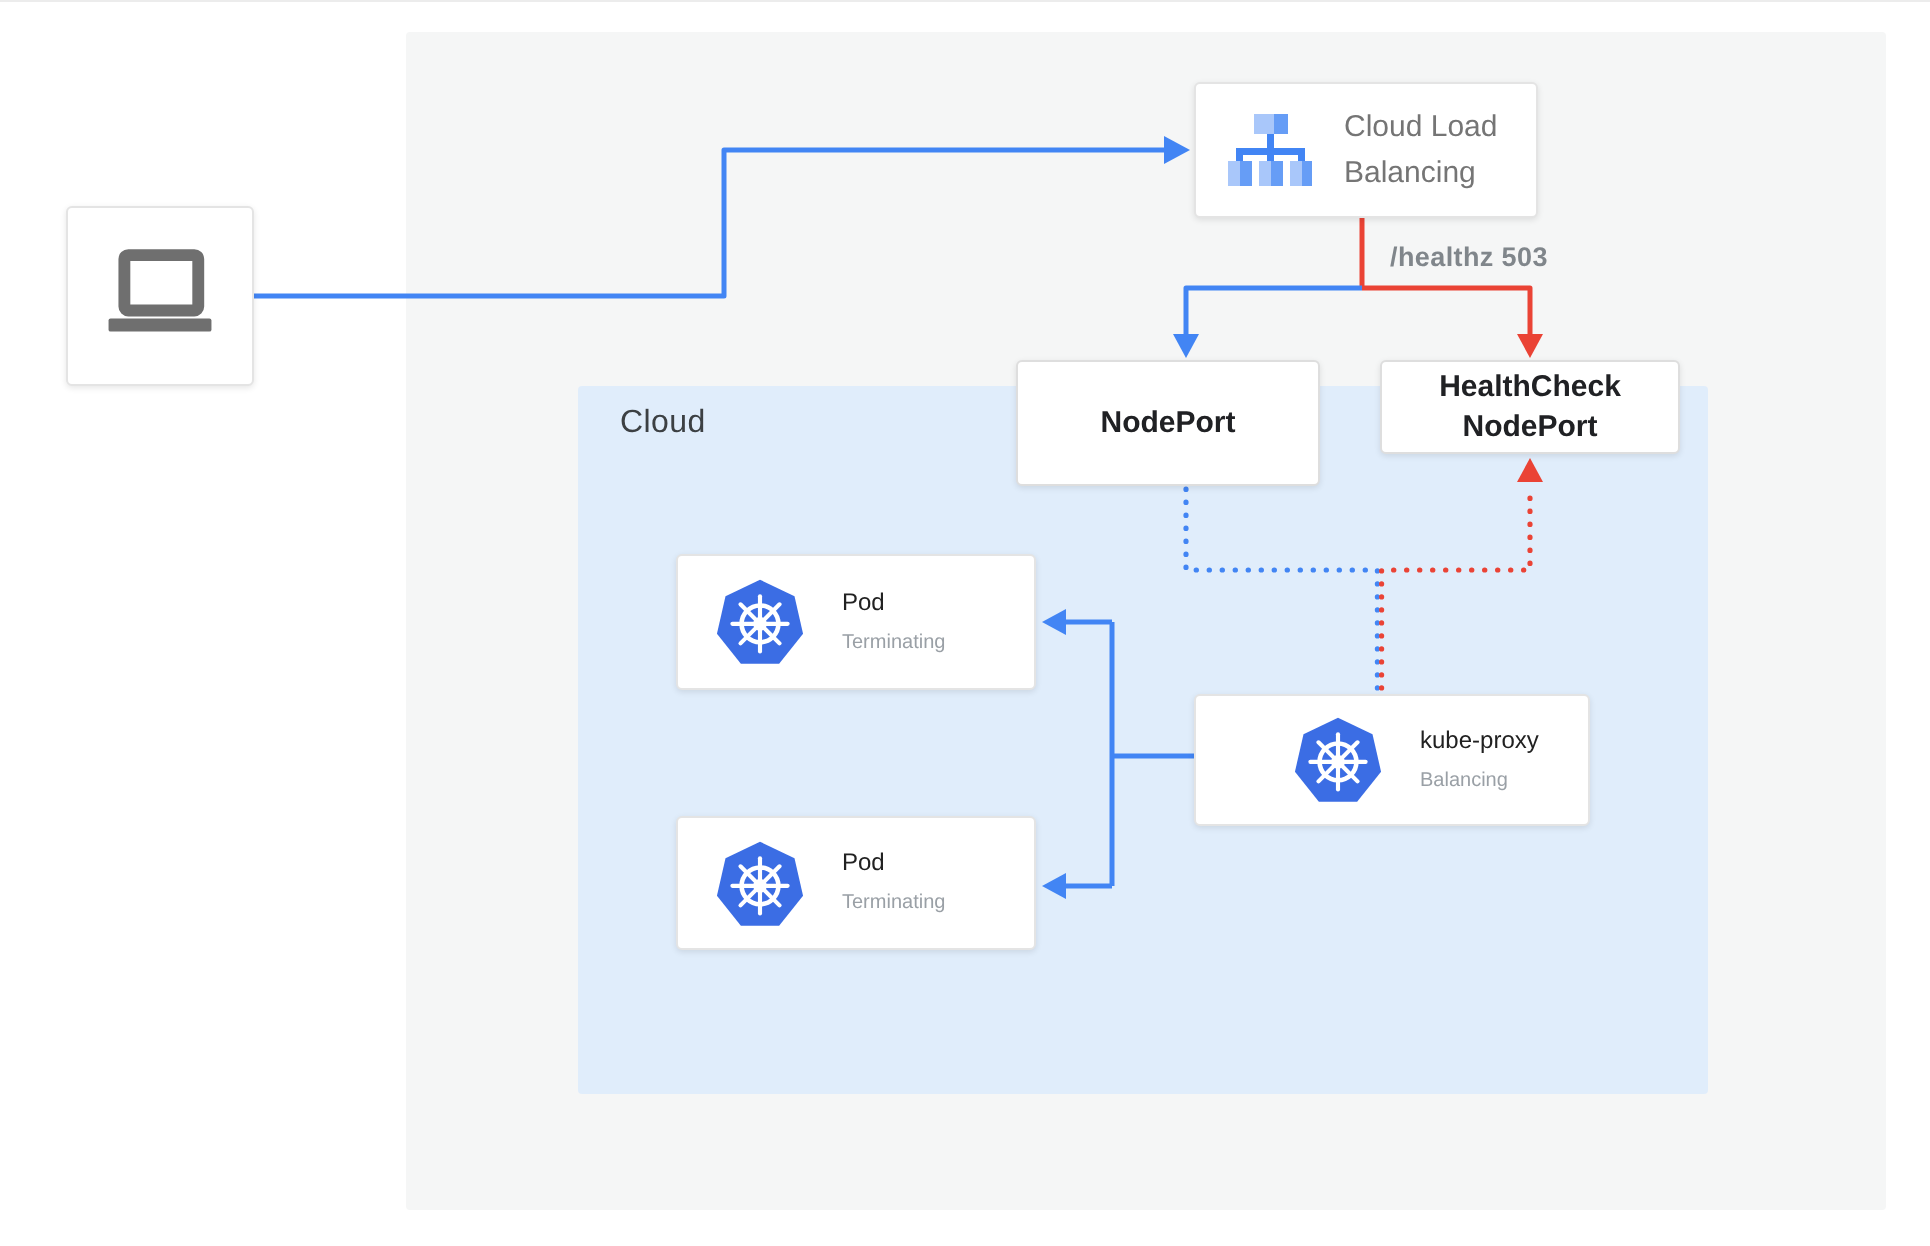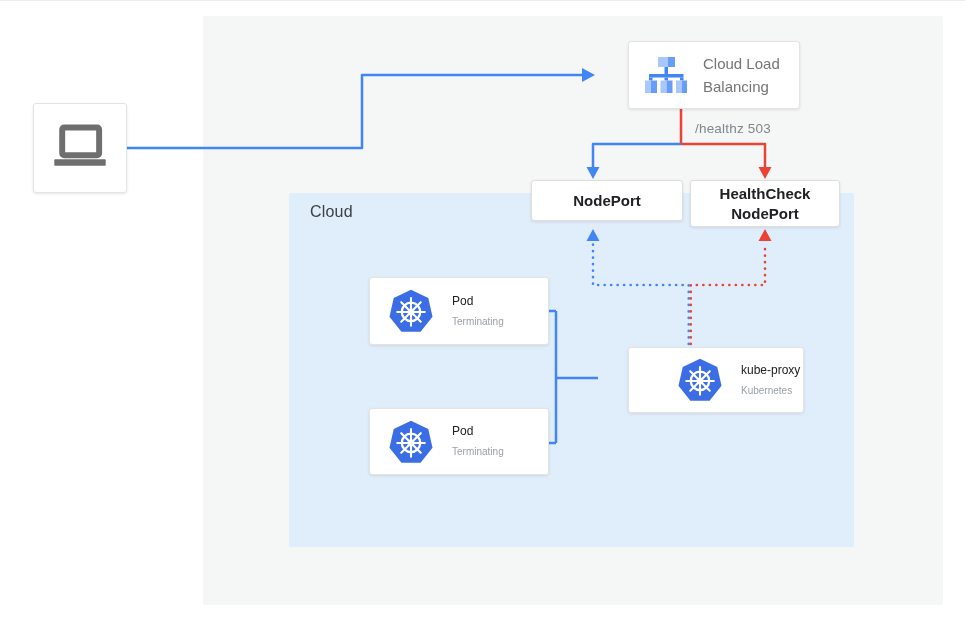--- a/index.html
+++ b/index.html
@@ -17,39 +17,39 @@
     background:#e0edfb;border-radius:2px;
   }
   .nodes-label{
     position:absolute;left:310px;top:203px;font-size:16px;color:#3c4043;letter-spacing:.2px;
   }
   .wires{position:absolute;left:0;top:0;width:965px;height:623px;pointer-events:none;}
   .card{
     position:absolute;background:#ffffff;border:1px solid #e4e4e4;border-radius:3px;
     box-shadow:0 1px 3px rgba(0,0,0,0.10);box-sizing:border-box;
   }
-  .card.flex{display:flex;align-items:center;margin-left:31px;}
+  .card.flex{display:flex;align-items:center;}
   .laptop-card{left:33px;top:103px;width:94px;height:90px;display:flex;align-items:center;justify-content:center;}
   .clb-card{left:597px;top:41px;width:172px;height:68px;padding-left:16px;}
   .clb-text{margin-left:16px;font-size:15px;line-height:23px;color:#757575;}
   .port-card{
     display:flex;align-items:center;justify-content:center;text-align:center;
     font-weight:bold;font-size:15px;color:#202124;line-height:20px;border-color:#dedede;
   }
-  .nodeport-card{left:531px;top:180px;width:152px;height:41px;text-align:right;}
+  .nodeport-card{left:508px;top:180px;width:152px;height:63px;text-align:right;}
   .hc-card{left:690px;top:180px;width:150px;height:47px;padding:0 14px;}
   .k8s-card{padding-left:18px;}
   .pod1-card{left:338px;top:277px;width:180px;height:68px;}
   .pod2-card{left:338px;top:408px;width:180px;height:67px;}
-  .kp-card{left:597px;top:347px;width:176px;height:66px;padding-left:48px;}
+  .kp-card{left:597px;top:347px;width:198px;height:66px;padding-left:48px;}
   .k8s-text{margin-left:18px;}
   .k8s-title{font-size:12px;color:#212121;line-height:21px;}
   .k8s-sub{font-size:10px;color:#9aa0a6;line-height:20px;}
   .healthz{
-    position:absolute;left:695px;top:121px;font-size:13.5px;font-weight:normal;color:#80868b;
+    position:absolute;left:695px;top:121px;font-size:13.5px;font-weight:bold;color:#80868b;
     letter-spacing:.2px;
   }
   .icon-k8s{width:46px;height:46px;flex:0 0 auto;}
   .icon-clb{width:42px;height:36px;flex:0 0 auto;}
   .icon-laptop{width:62px;height:56px;}
 </style>
 </head>
 <body>
 
 <div class="stage">
@@ -187,16 +187,16 @@
         <line x1="50" y1="52" x2="20" y2="52"></line>
           <line x1="50" y1="52" x2="28.8" y2="30.8"></line>
         <line x1="50" y1="52" x2="50" y2="22"></line>
           <line x1="50" y1="52" x2="71.2" y2="30.8"></line>
       </g>
       <circle cx="50" cy="52" r="20" fill="none" stroke="#ffffff" stroke-width="5"></circle>
       <circle cx="50" cy="52" r="7.5" fill="#ffffff"></circle>
     </svg>
     <div class="k8s-text">
       <div class="k8s-title">kube-proxy</div>
-      <div class="k8s-sub">Kubernetes</div>
+      <div class="k8s-sub">Balancing</div>
     </div>
   </div>
 </div>
 
 </body></html>

